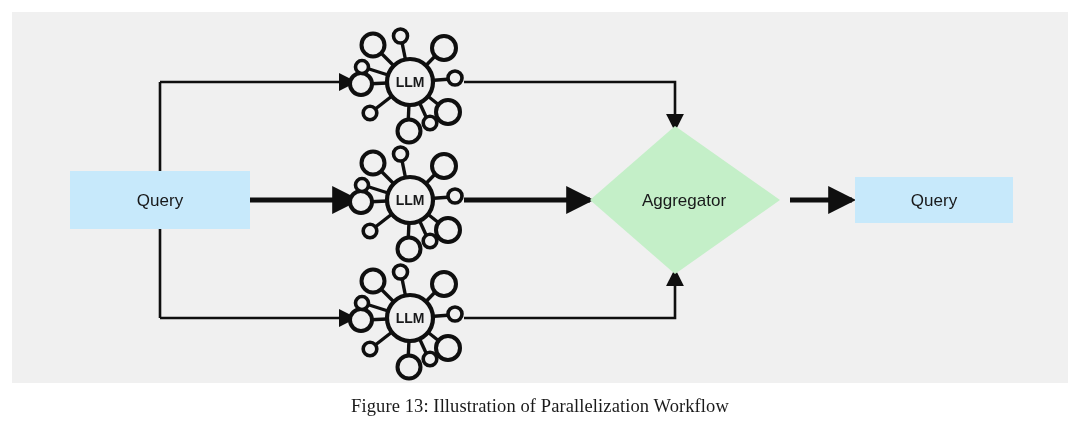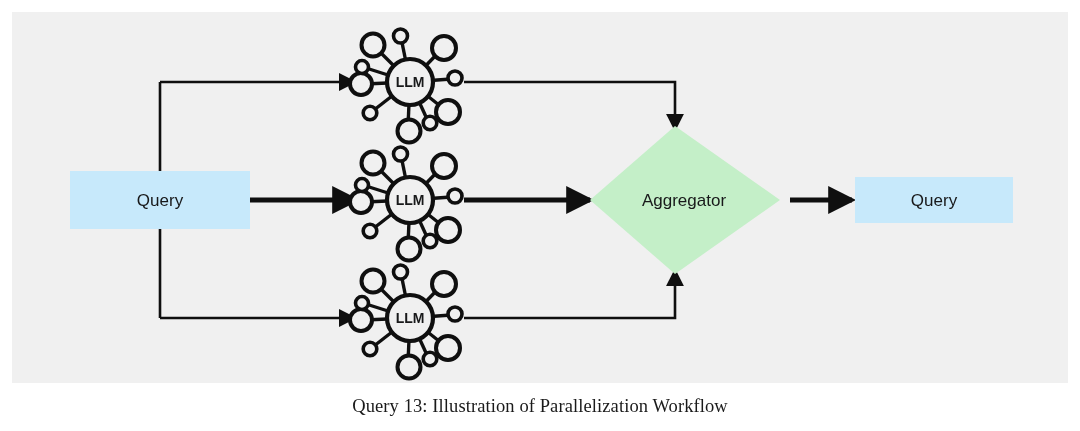--- a/index.html
+++ b/index.html
@@ -171,14 +171,14 @@
       <text class="node-label" x="672" y="194" text-anchor="middle">Aggregator</text>
     </g>
 
     <g>
       <rect x="843" y="165" width="158" height="46" fill="#c7e9fb"></rect>
       <text class="node-label" x="922" y="194" text-anchor="middle">Query</text>
     </g>
 
   </svg>
 
-  <div class="caption">Query 13: Illustration of Parallelization Workflow</div>
+  <div class="caption">Figure 13: Illustration of Parallelization Workflow</div>
 </div>
 
 </body></html>

